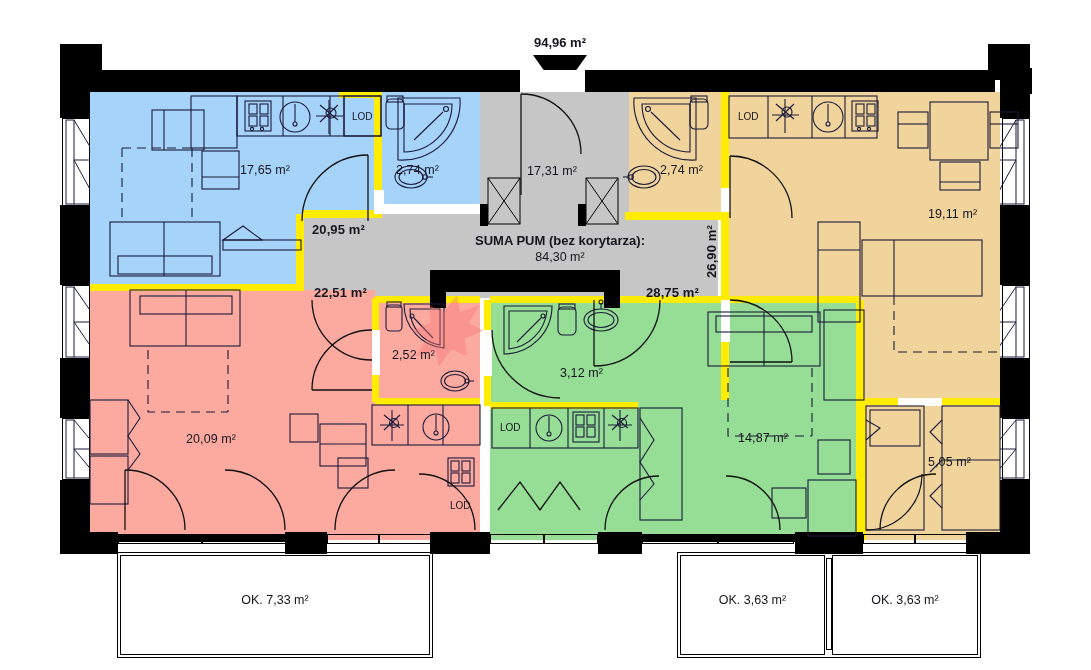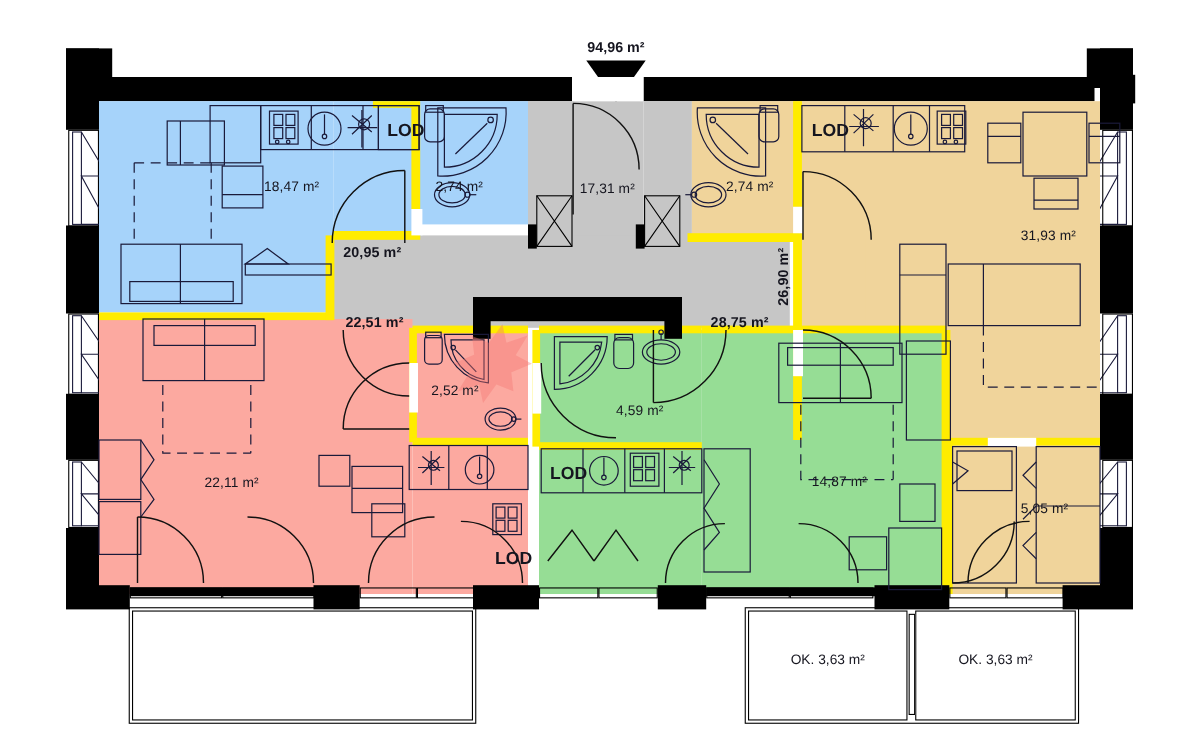--- a/index.html
+++ b/index.html
@@ -14,21 +14,21 @@
   .grey{background:#c6c6c6;}
   .balc-pink{background:#fce4e0;}
   .balc-green{background:#e6f5e8;}
   .balc-yellow{background:#faf8e0;}
   
   .wall{position:absolute;background:#000;}
   .yw{position:absolute;background:#ffec00;}
   .white{position:absolute;background:#ffffff;}
   .thin{position:absolute;border:1px solid #000;box-sizing:border-box;background:transparent;}
   .lbl{position:absolute;font-size:12.5px;color:#15151f;white-space:nowrap;letter-spacing:0.1px;}
-  .lbl-sm{position:absolute;font-size:16px;color:#15151f;white-space:nowrap;font-weight:bold;}
+  .lbl-sm{position:absolute;font-size:10px;color:#15151f;white-space:nowrap;}
   .lbl-ctr{position:absolute;text-align:center;font-size:12.5px;color:#15151f;}
   .lbl-bold{font-weight:bold;font-size:13px;}
   .vert{transform:rotate(-90deg);transform-origin:left top;font-weight:bold;}
   .arrow{position:absolute;width:0;height:0;border-left:27px solid transparent;border-right:27px solid transparent;border-top:38px solid #000;}
   .wm{position:absolute;font-size:74px;font-weight:bold;color:rgba(150,150,160,0.33);letter-spacing:-2px;user-select:none;}
   .wmx{position:absolute;color:rgba(245,120,115,0.40);font-size:86px;font-weight:bold;font-style:italic;}
   svg{position:absolute;overflow:visible;}
   .dr{fill:none;stroke:#1a1a3a;stroke-width:1.1;}
   .dr2{fill:none;stroke:#111;stroke-width:1.3;}
   .fx{fill:none;stroke:#1a1a3a;stroke-width:1;}
@@ -366,45 +366,48 @@
   <div class="white thin" style="left:379px;top:534px;width:52px;height:10px;"></div>
   <div class="white thin" style="left:490px;top:534px;width:54px;height:10px;"></div>
   <div class="white thin" style="left:544px;top:534px;width:54px;height:10px;"></div>
   <div class="white thin" style="left:642px;top:534px;width:76px;height:10px;"></div>
   <div class="white thin" style="left:718px;top:534px;width:76px;height:10px;"></div>
   <div class="white thin" style="left:863px;top:534px;width:52px;height:10px;"></div>
   <div class="white thin" style="left:915px;top:534px;width:52px;height:10px;"></div>
 
   <div class="wmx" style="left:404px;top:282px;">✸</div>
 
-  <div class="lbl" style="left:240px;top:163px;">18,47 m²</div>
+  <div class="lbl" style="left:240px;top:163px;">17,65 m²</div>
   <div class="lbl" style="left:396px;top:163px;">2,74 m²</div>
   <div class="lbl" style="left:527px;top:164px;">17,31 m²</div>
   <div class="lbl" style="left:660px;top:163px;">2,74 m²</div>
-  <div class="lbl" style="left:928px;top:207px;">31,93 m²</div>
+  <div class="lbl" style="left:928px;top:207px;">19,11 m²</div>
 
   <div class="lbl lbl-bold" style="left:312px;top:222px;">20,95 m²</div>
   <div class="lbl lbl-bold" style="left:314px;top:285px;">22,51 m²</div>
   <div class="lbl lbl-bold" style="left:646px;top:285px;">28,75 m²</div>
   <div class="lbl lbl-bold vert" style="left:704px;top:278px;">26,90 m²</div>
 
-  <div class="lbl" style="left:186px;top:432px;">22,11 m²</div>
+  <div class="lbl" style="left:186px;top:432px;">20,09 m²</div>
   <div class="lbl" style="left:392px;top:348px;">2,52 m²</div>
-  <div class="lbl" style="left:560px;top:366px;">4,59 m²</div>
+  <div class="lbl" style="left:560px;top:366px;">3,12 m²</div>
   <div class="lbl" style="left:738px;top:431px;">14,87 m²</div>
   <div class="lbl" style="left:928px;top:455px;">5,05 m²</div>
 
   <div class="lbl-sm" style="left:352px;top:111px;">LOD</div>
   <div class="lbl-sm" style="left:738px;top:111px;">LOD</div>
   <div class="lbl-sm" style="left:450px;top:500px;">LOD</div>
   <div class="lbl-sm" style="left:500px;top:422px;">LOD</div>
 
+  <div class="lbl-ctr lbl-bold" style="left:400px;top:233px;width:320px;">SUMA PUM (bez korytarza):</div>
+  <div class="lbl-ctr" style="left:400px;top:250px;width:320px;">84,30 m²</div>
 
   <div class="thin balc-pink" style="left:120px;top:555px;width:310px;height:100px;"></div>
   <div class="thin" style="left:117px;top:552px;width:316px;height:106px;"></div>
+  <div class="lbl-ctr" style="left:120px;top:593px;width:310px;">OK. 7,33 m²</div>
 
   <div class="thin balc-green" style="left:680px;top:555px;width:145px;height:100px;"></div>
   <div class="lbl-ctr" style="left:680px;top:593px;width:145px;">OK. 3,63 m²</div>
 
   <div class="thin balc-yellow" style="left:832px;top:555px;width:146px;height:100px;"></div>
   <div class="lbl-ctr" style="left:832px;top:593px;width:146px;">OK. 3,63 m²</div>
 
   <div class="thin" style="left:677px;top:552px;width:304px;height:106px;"></div>
   <div class="thin" style="left:826px;top:558px;width:6px;height:92px;background:#fff;"></div>
 

